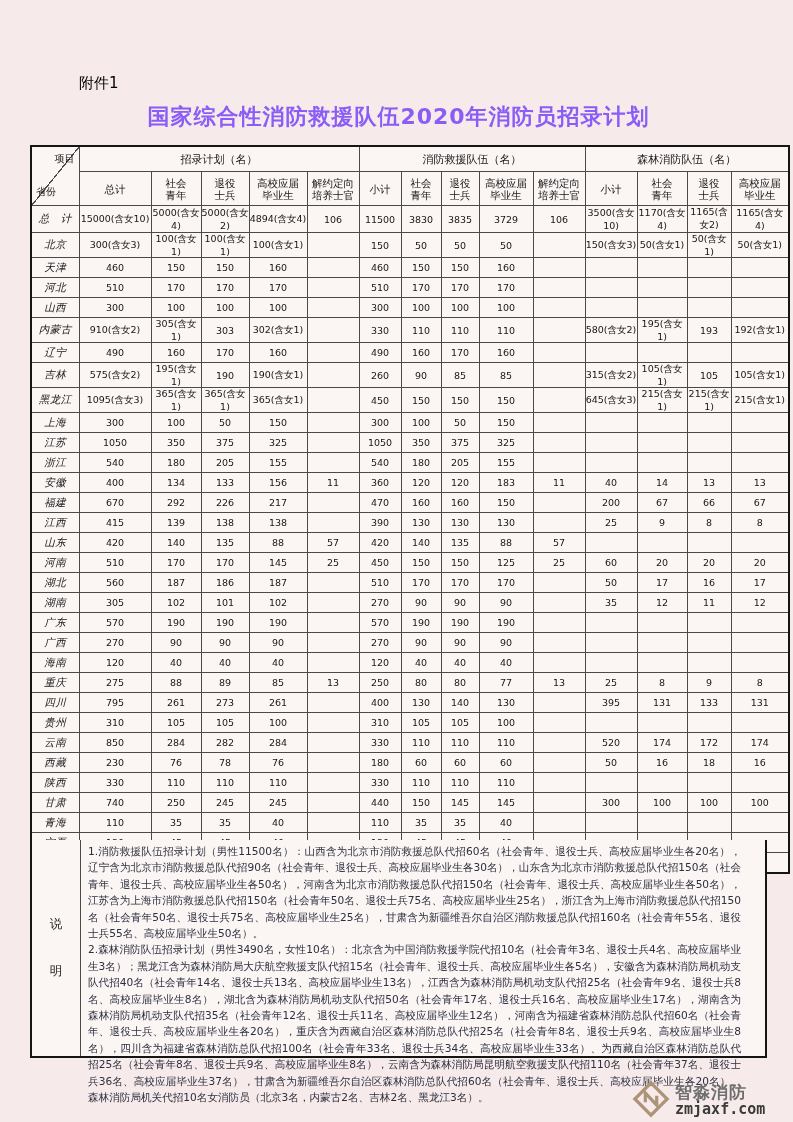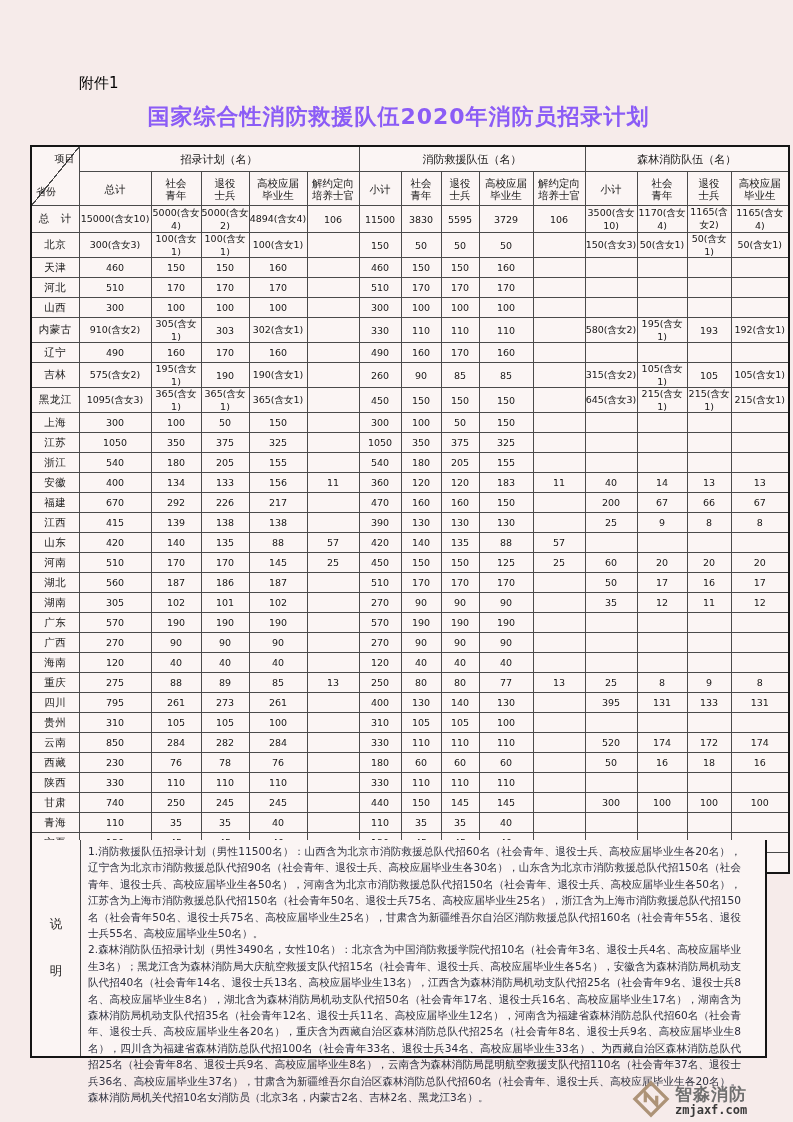--- a/index.html
+++ b/index.html
@@ -28,21 +28,21 @@
     border:1px solid #4a4a4a;
     text-align:center;vertical-align:middle;
     padding:0;overflow:hidden;
     font-weight:normal;
     color:#161616;
   }
   table.rec{border:2px solid #151515;}
   tr.group-row th{height:24px;font-size:11px;margin-left:48px;}
   tr.cols-row th{height:33px;font-size:10.5px;line-height:12px;white-space:pre-line;}
   tbody tr{height:20px;}
-  tbody th{font-size:10.5px;letter-spacing:0.5px;}
+  tbody th{font-size:10.5px;letter-spacing:0.5px;font-style:italic;}
   tbody td{font-size:9.5px;}
 
   th.corner{
     position:relative;
     background:
       linear-gradient(to bottom right,
         transparent 49.2%, #4a4a4a 49.2%, #4a4a4a 50.8%, transparent 50.8%);
   }
   th.corner .c-top{position:absolute;top:5px;right:4px;font-size:10px;}
   th.corner .c-bottom{position:absolute;bottom:6px;left:4px;font-size:10px;text-align:right;}
@@ -65,21 +65,21 @@
     text-align:justify;color:#2c2f3e;
   }
   .notes-body p{margin:0;}
 
   .logo{
     position:absolute;left:632px;top:1072px;
     display:flex;align-items:center;gap:5px;margin-top:8px;
   }
   .logo-text{display:flex;flex-direction:column;line-height:1.05;}
   .logo-name{font-size:17px;font-weight:bold;color:#6f6f6f;letter-spacing:1px;}
-  .logo-url{font-size:12px;font-weight:bold;color:#3a3a3a;font-family:"DejaVu Sans Mono","Liberation Mono",monospace;}
+  .logo-url{font-size:15px;font-weight:bold;color:#3a3a3a;font-family:"DejaVu Sans Mono","Liberation Mono",monospace;}
 </style>
 </head>
 <body>
 
 <div class="page">
 
   <div class="attachment">附件1</div>
 
   <div class="doc-title">国家综合性消防救援队伍2020年消防员招录计划</div>
 
@@ -143,21 +143,21 @@
       <tbody>
           <tr>
             <th>总　计</th>
             <td>15000(含女10)</td>
             <td>5000(含女4)</td>
             <td>5000(含女2)</td>
             <td>4894(含女4)</td>
             <td>106</td>
             <td>11500</td>
             <td>3830</td>
-            <td>5595</td>
+            <td>3835</td>
             <td>3729</td>
             <td>106</td>
             <td>3500(含女10)</td>
             <td>1170(含女4)</td>
             <td>1165(含女2)</td>
             <td>1165(含女4)</td>
           </tr>
           <tr>
             <th>北京</th>
             <td>300(含女3)</td>

